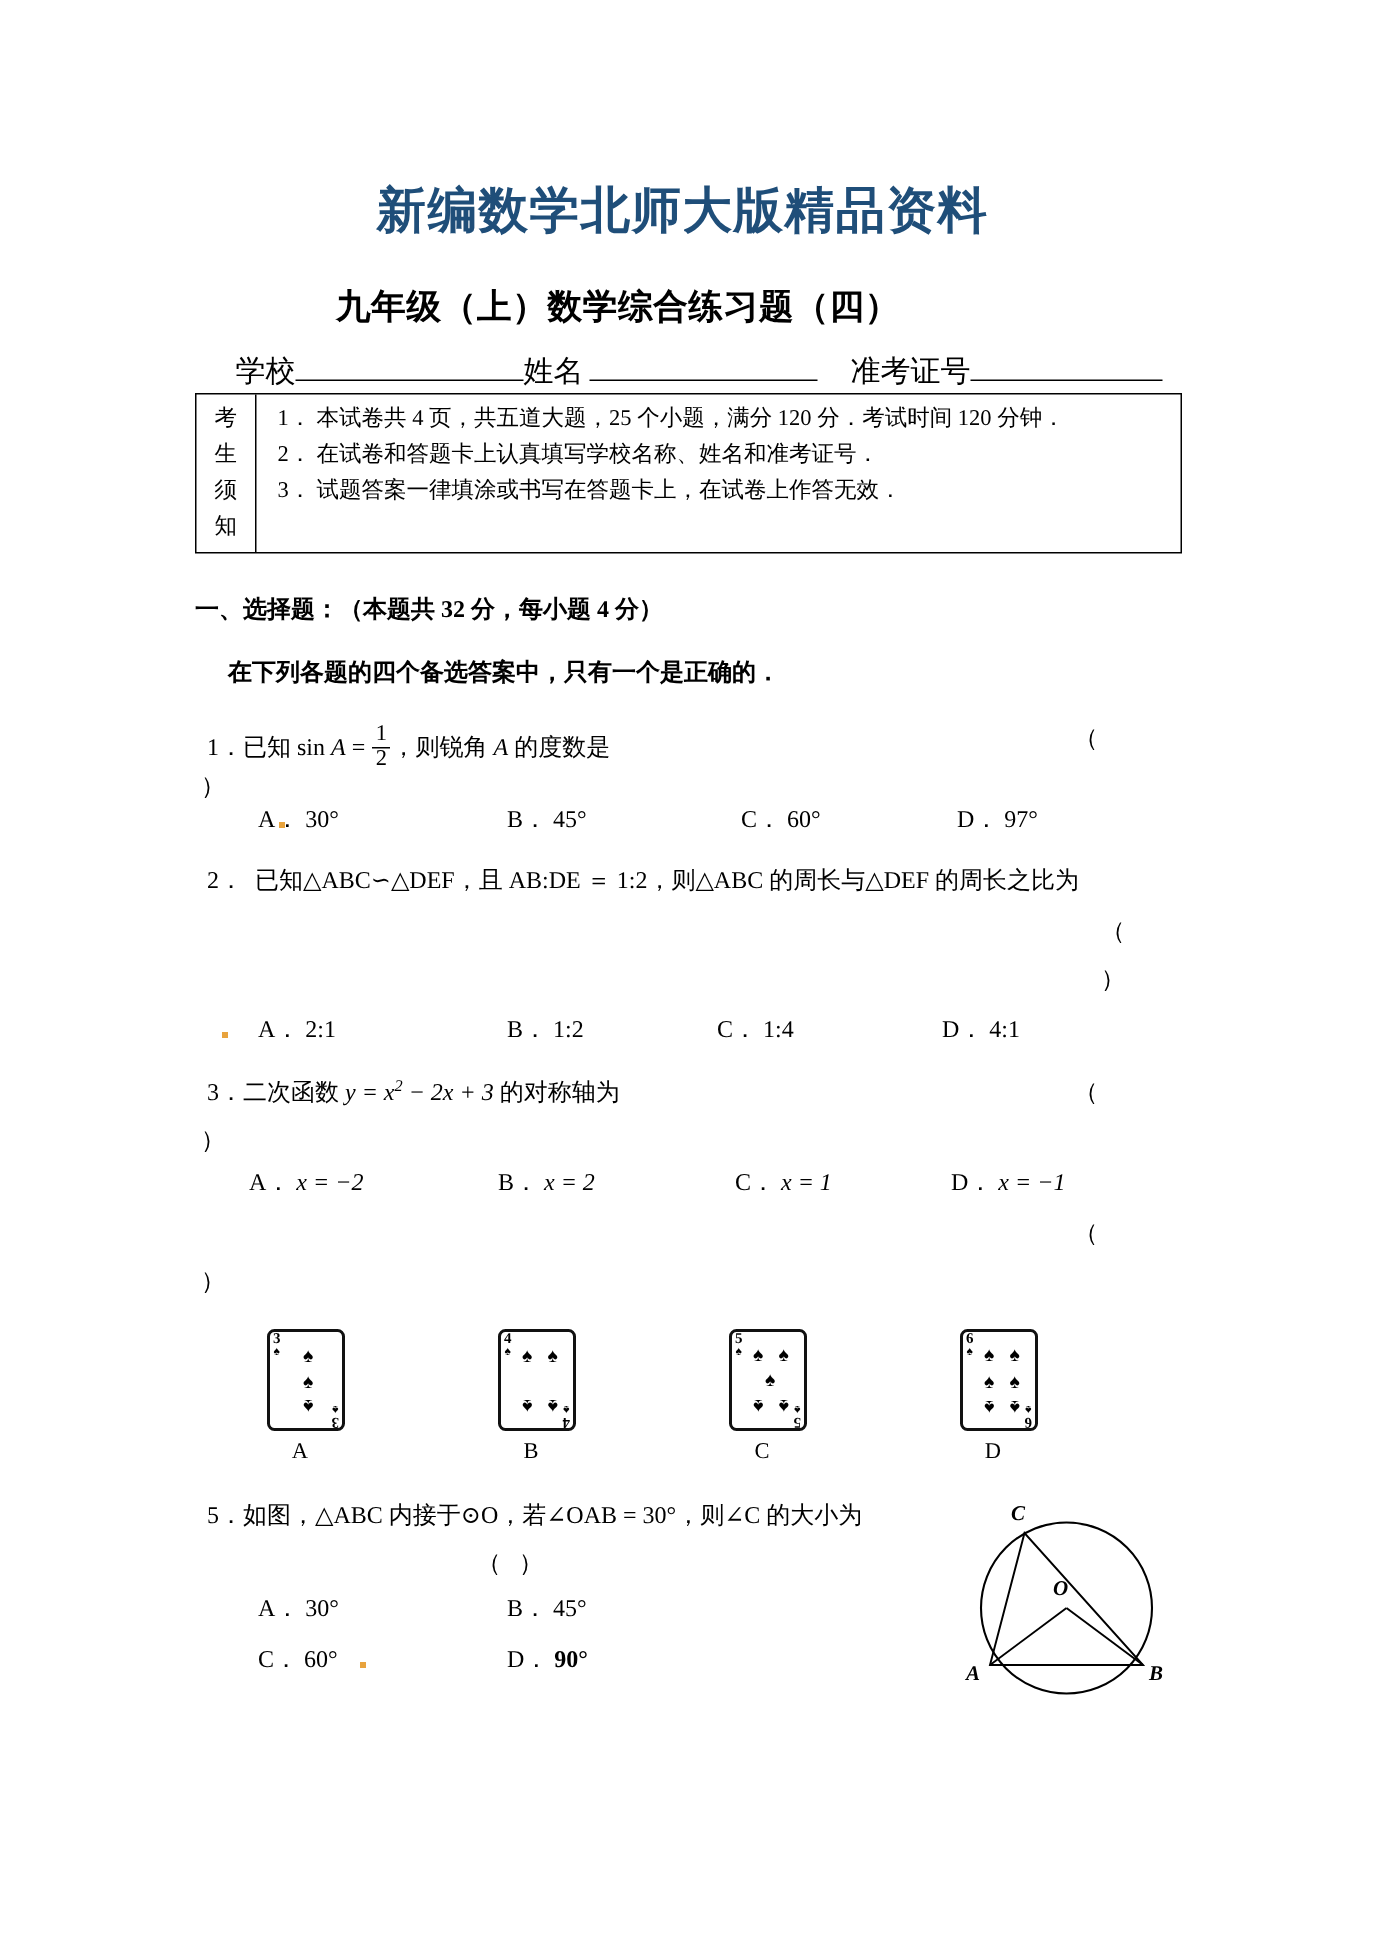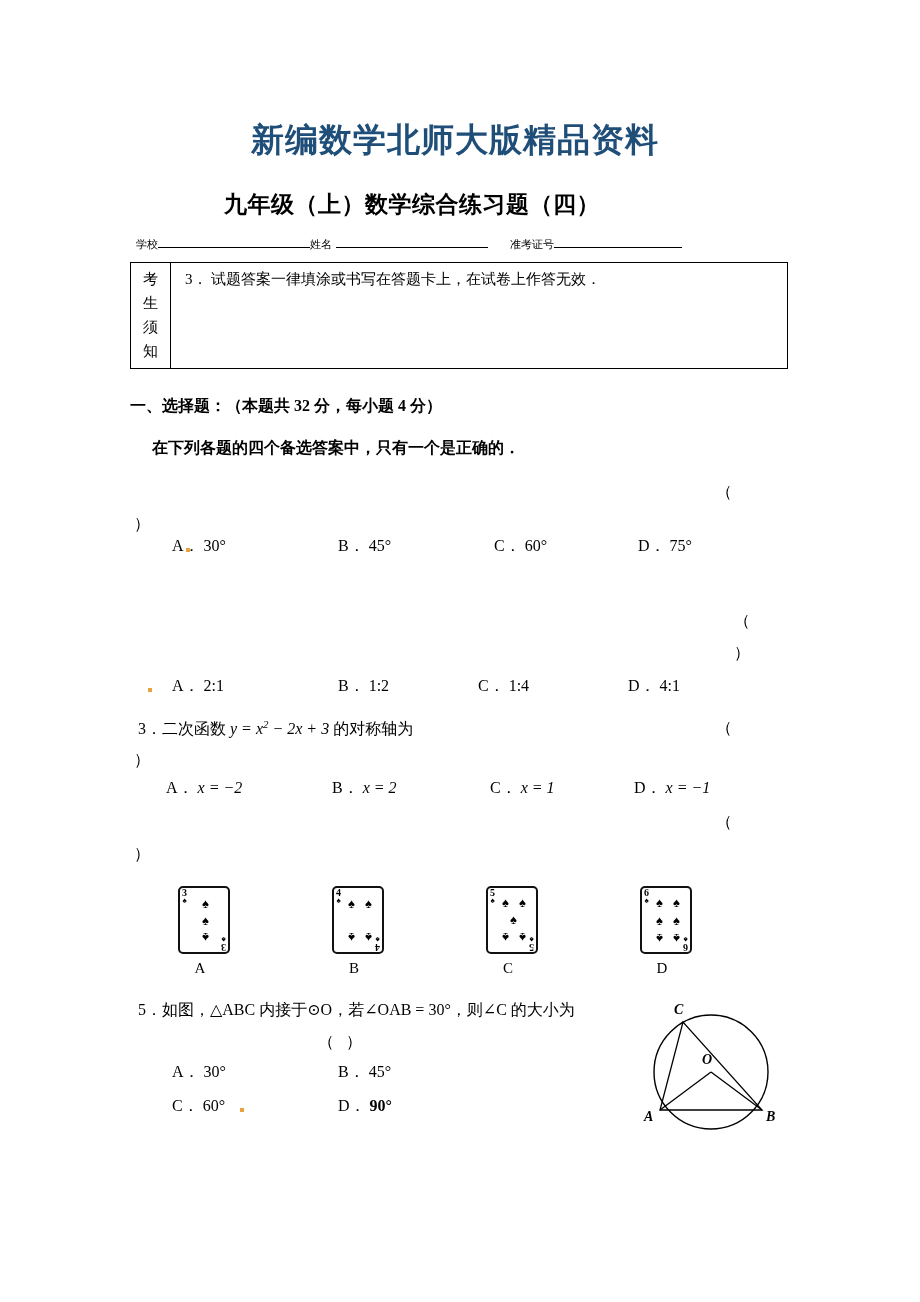--- a/index.html
+++ b/index.html
@@ -45,22 +45,23 @@
     font-size: 23px;
     letter-spacing: 0.5px;
     white-space: nowrap;
   }
 
   
   .id-line {
     position: absolute;
     left: 136px; top: 234px;
     width: 660px;
-    font-size: 11px;
-    white-space: nowrap;
+    font-size: 20px;
+    white-space: nowrap;
+    text-align: center;
   }
   .id-line .lbl { }
   .id-line .rule {
     display: inline-block;
     border-bottom: 1px solid #000;
     height: 13px;
     vertical-align: baseline;
   }
   .rule-school { width: 152px; }
   .rule-name   { width: 152px; margin-left: 4px; }
@@ -232,38 +233,46 @@
   </div>
 
   <div class="notice-box">
     <div class="notice-left">
       <span>考</span>
       <span>生</span>
       <span>须</span>
       <span>知</span>
     </div>
     <div class="notice-right">
+      <div class="notice-item"><span class="num">1．</span><span>本试卷共 4 页，共五道大题，25 个小题，满分 120 分．考试时间 120 分钟．</span></div>
+      <div class="notice-item"><span class="num">2．</span><span>在试卷和答题卡上认真填写学校名称、姓名和准考证号．</span></div>
       <div class="notice-item"><span class="num">3．</span><span>试题答案一律填涂或书写在答题卡上，在试卷上作答无效．</span></div>
     </div>
   </div>
 
   <div class="section-head">一、选择题：（本题共 32 分，每小题 4 分）</div>
   <div class="section-sub">在下列各题的四个备选答案中，只有一个是正确的．</div>
 
+  <div class="q" style="left:138px; top:482px;">
+    <span class="qnum">1．</span><span>已知 sin </span><span class="ital">A</span><span> = </span><span class="frac"><span class="num">1</span><span class="den">2</span></span><span>，则锐角 </span><span class="ital">A</span><span> 的度数是</span>
+  </div>
   <div class="paren-open" style="left:716px; top:482px;">（</div>
   <div class="paren-close" style="left:134px; top:514px;">）</div>
 
   <div class="opts" style="left:138px; top:536px;">
     <div class="opt" style="left:34px;"><span>A．</span> <span>30°</span></div>
     <div class="opt" style="left:200px;"><span>B．</span> <span>45°</span></div>
     <div class="opt" style="left:356px;"><span>C．</span> <span>60°</span></div>
-    <div class="opt" style="left:500px;"><span>D．</span> <span>75°</span></div>
+    <div class="opt" style="left:500px;"><span>D．</span> <span>97°</span></div>
   </div>
   <div class="dot-artifact" style="left:186px; top:548px;"></div>
 
+  <div class="q" style="left:138px; top:577px;">
+    <span class="qnum">2．</span>&nbsp;&nbsp;<span>已知△ABC∽△DEF，且 AB:DE  ＝  1:2，则△ABC 的周长与△DEF 的周长之比为</span>
+  </div>
   <div class="paren-open" style="left:734px; top:611px;">（</div>
   <div class="paren-close" style="left:734px; top:643px;">）</div>
 
   <div class="opts" style="left:138px; top:676px;">
     <div class="opt" style="left:34px;"><span>A．</span> <span>2:1</span></div>
     <div class="opt" style="left:200px;"><span>B．</span> <span>1:2</span></div>
     <div class="opt" style="left:340px;"><span>C．</span> <span>1:4</span></div>
     <div class="opt" style="left:490px;text-align:right;"><span>D．</span> <span>4:1</span></div>
   </div>
   <div class="dot-artifact" style="left:148px; top:688px;"></div>

